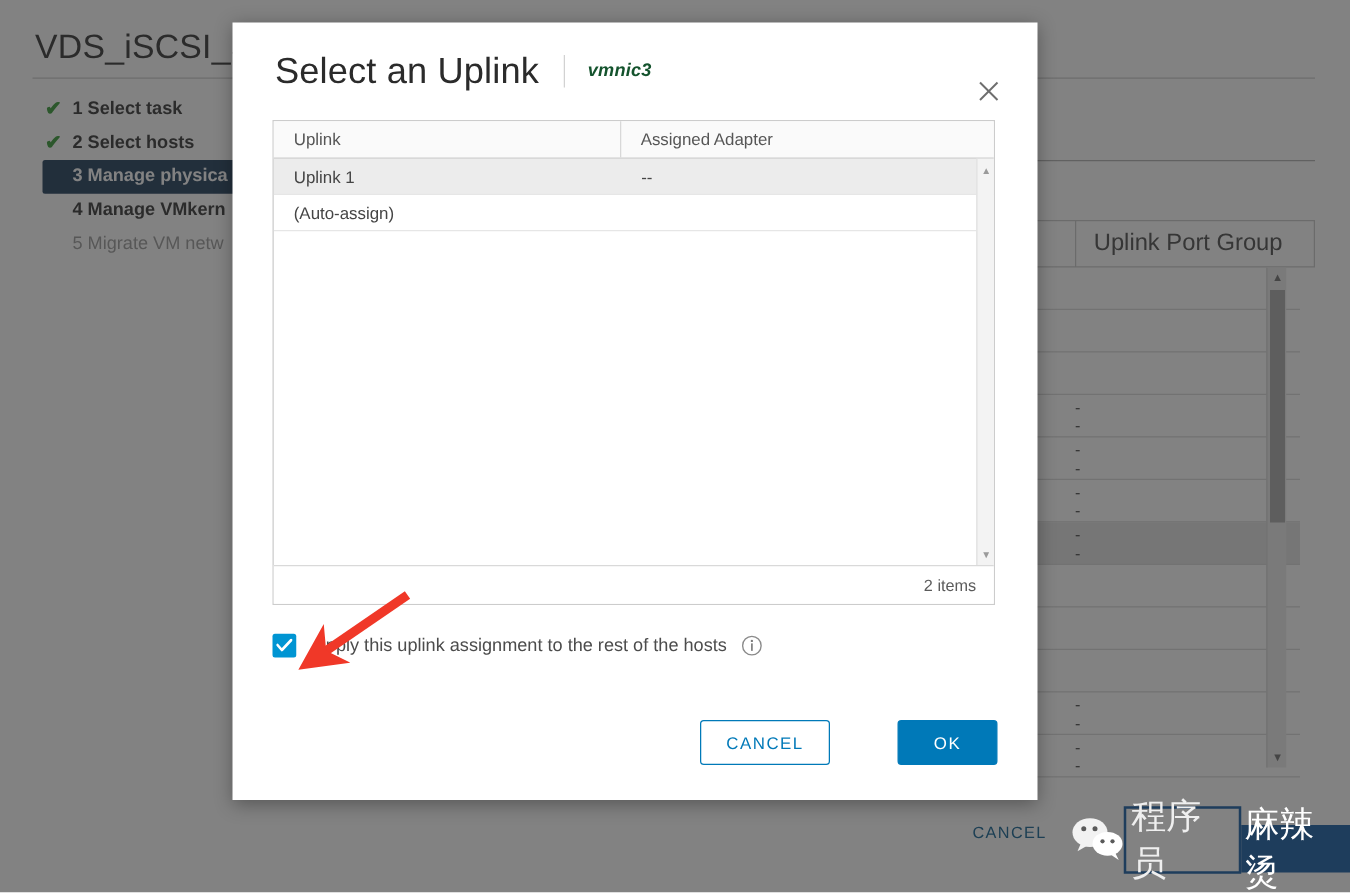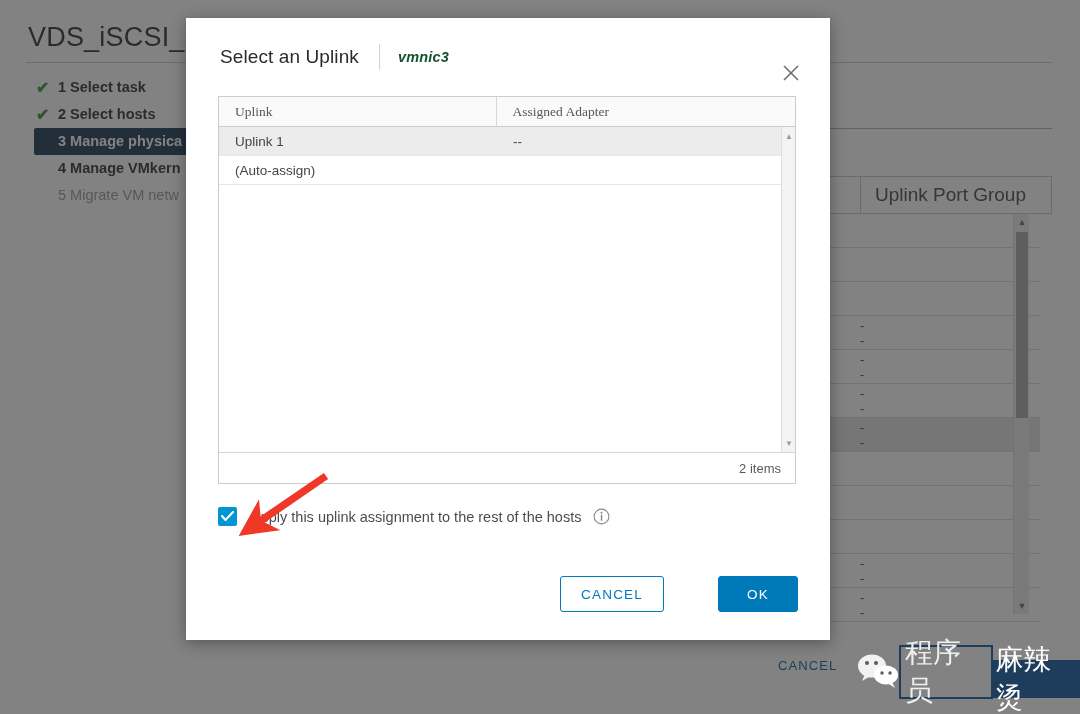--- a/index.html
+++ b/index.html
@@ -106,21 +106,21 @@
     box-shadow: 0 3px 14px rgba(0,0,0,.35);
     display: flex; flex-direction: column;
   }
   .modal-header {
     position: relative;
     height: 78px;
     display: flex; align-items: center;
     padding: 0 34px;
   }
   .modal-title {
-    font-size: 19px; color: #2b2b2b; font-weight: 400;
+    font-size: 29px; color: #2b2b2b; font-weight: 400;
     letter-spacing: .1px;
   }
   .title-sep {
     width: 1px; height: 26px; background: #d2d2d2;
     margin: 0 18px 0 20px;
   }
   .modal-sub {
     font-size: 14.5px; color: #14532d; font-weight: 700;
     letter-spacing: .2px;
     font-style: italic;
@@ -137,21 +137,21 @@
   .tbl {
     border: 1px solid #cccccc;
     width: 578px; height: 388px;
     display: flex; flex-direction: column;
     position: relative;
     background: #fff;
   }
   .tbl-head { display: flex; height: 30px; background: #fafafa; border-bottom: 1px solid #cccccc; }
   .tbl-head .th {
     font-size: 13.5px; color: #565656;
-    display: flex; align-items: center; padding-left: 16px; font-family: Liberation Serif, serif;
+    display: flex; align-items: center; padding-left: 16px;
   }
   .th-a { width: 278px; border-right: 1px solid #d8d8d8; }
   .th-b { width: 299px; }
 
   .tbl-rows { position: relative; flex: 1; overflow: hidden; }
   .trow {
     display: flex; height: 29px; align-items: center;
     border-bottom: 1px solid #e6e6e6;
     font-size: 13.5px; color: #454545;
     cursor: pointer;

